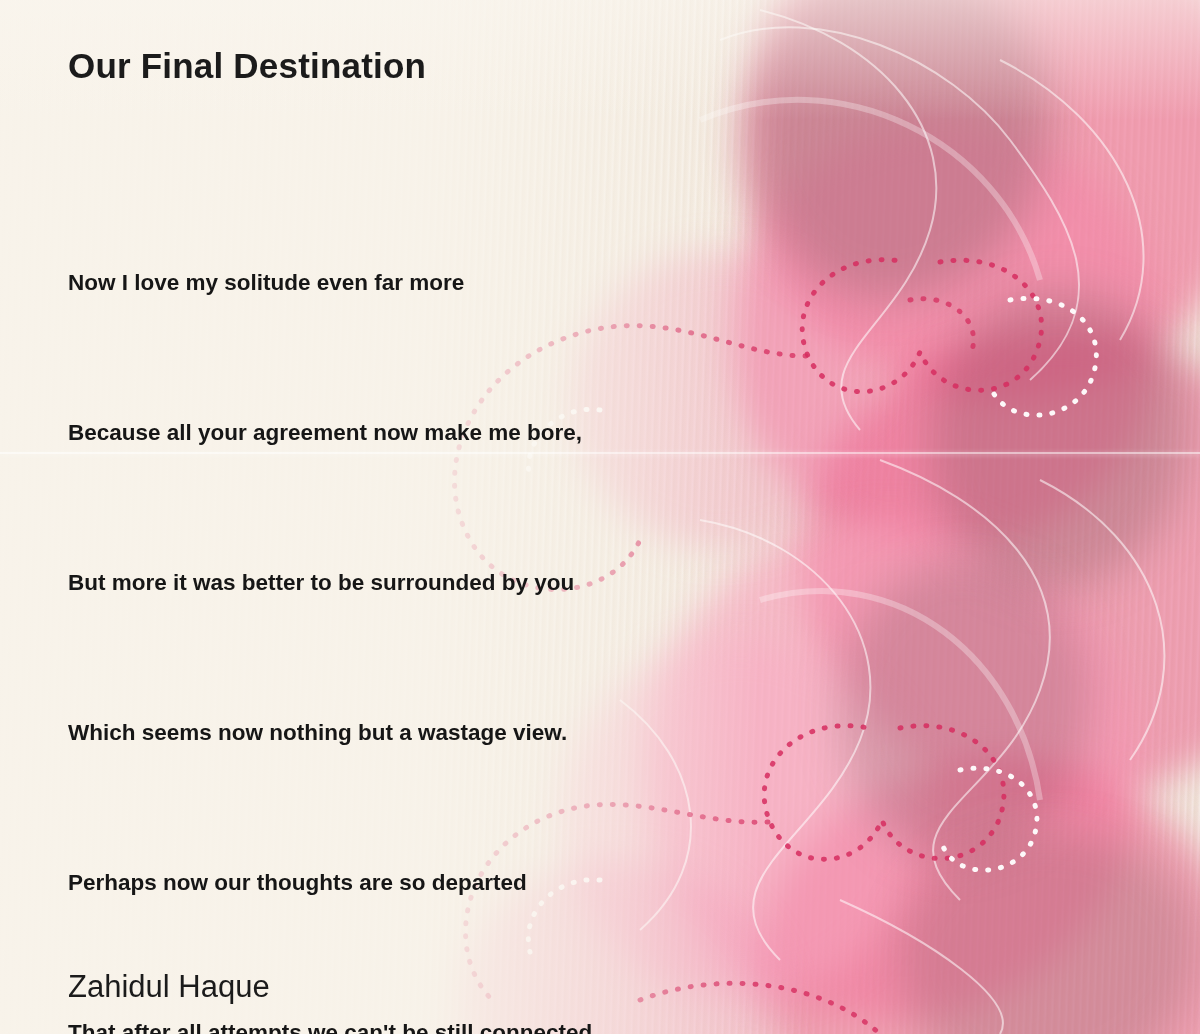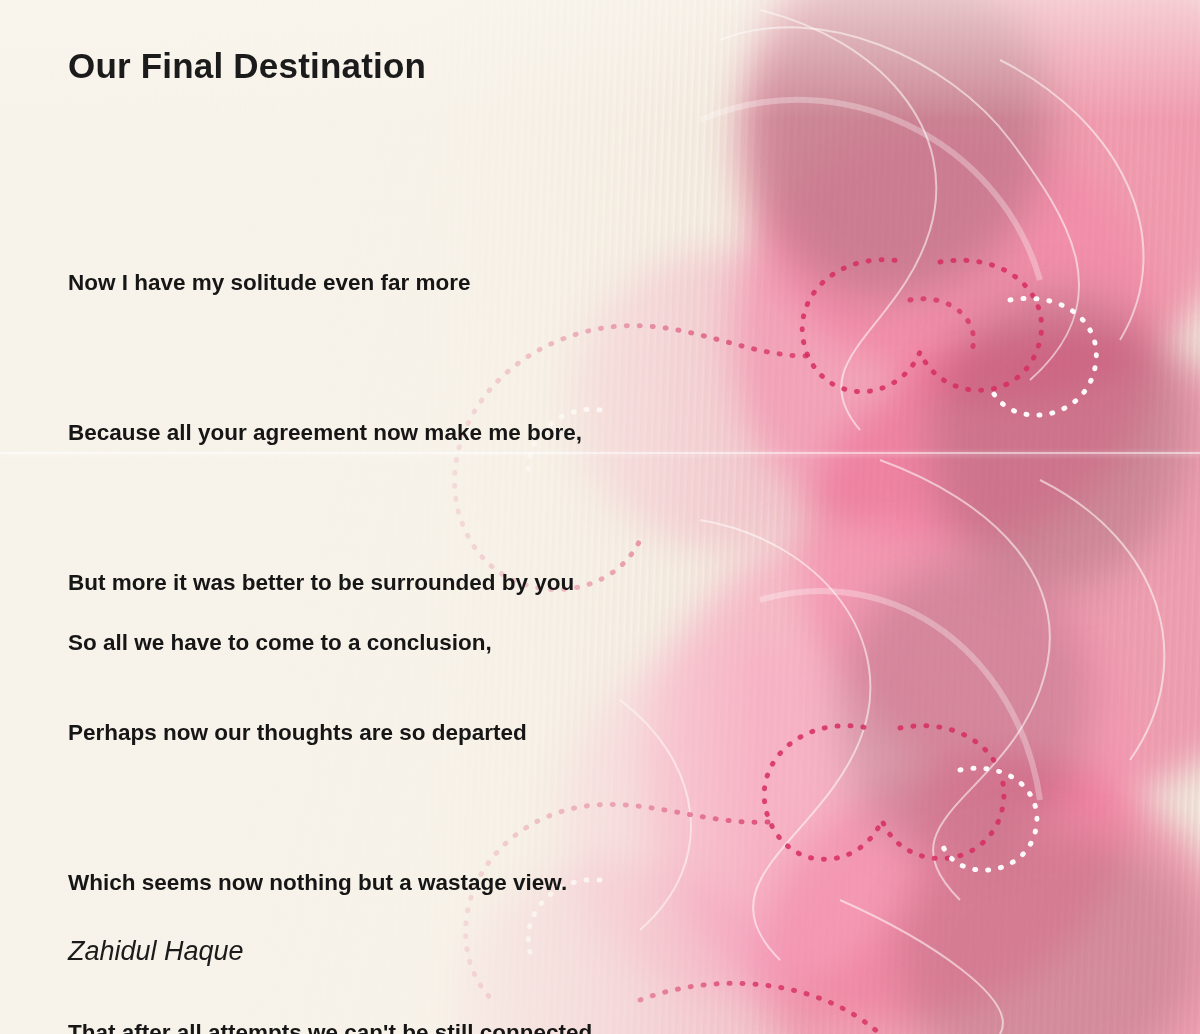--- a/index.html
+++ b/index.html
@@ -124,23 +124,22 @@
     white-space: pre;
   }
   #stanza-1 { top: 158px; }
   #stanza-2 { top: 518px; }
 
   .stanza .line { display: block; }
 
   #poem-author {
     position: absolute;
     left: 68px;
-    top: 936px;
-    font-size: 27px;
-    font-style: italic;
+    top: 969px;
+    font-size: 31px;
     color: #1b1b1b;
   }
 </style>
 </head>
 <body>
 
 <div id="poem-card">
 
   <div class="bg-layer bg-paper"></div>
 
@@ -194,30 +193,29 @@
 
   <div class="veil-left"></div>
   <div class="veil-top"></div>
   <div class="seam"></div>
 
   <div class="content">
 
     <div id="poem-title">Our Final Destination</div>
 
     <div class="stanza" id="stanza-1">
-      <span class="line">Now I have my solitude even far more</span>
+      <span class="line">Now I love my solitude even far more</span>
       <span class="line">Because all your agreement now make me bore,</span>
       <span class="line">But more it was better to be surrounded by you</span>
+      <span class="line">Which seems now nothing but a wastage view.</span>
       <span class="line">Perhaps now our thoughts are so departed</span>
-      <span class="line">Which seems now nothing but a wastage view.</span>
       <span class="line">That after all attempts we can't be still connected.</span>
     </div>
 
     <div class="stanza" id="stanza-2">
-      <span class="line">So all we have to come to a conclusion,</span>
       
       
       
       
     </div>
 
     <div id="poem-author">Zahidul Haque</div>
   </div>
 </div>
 

